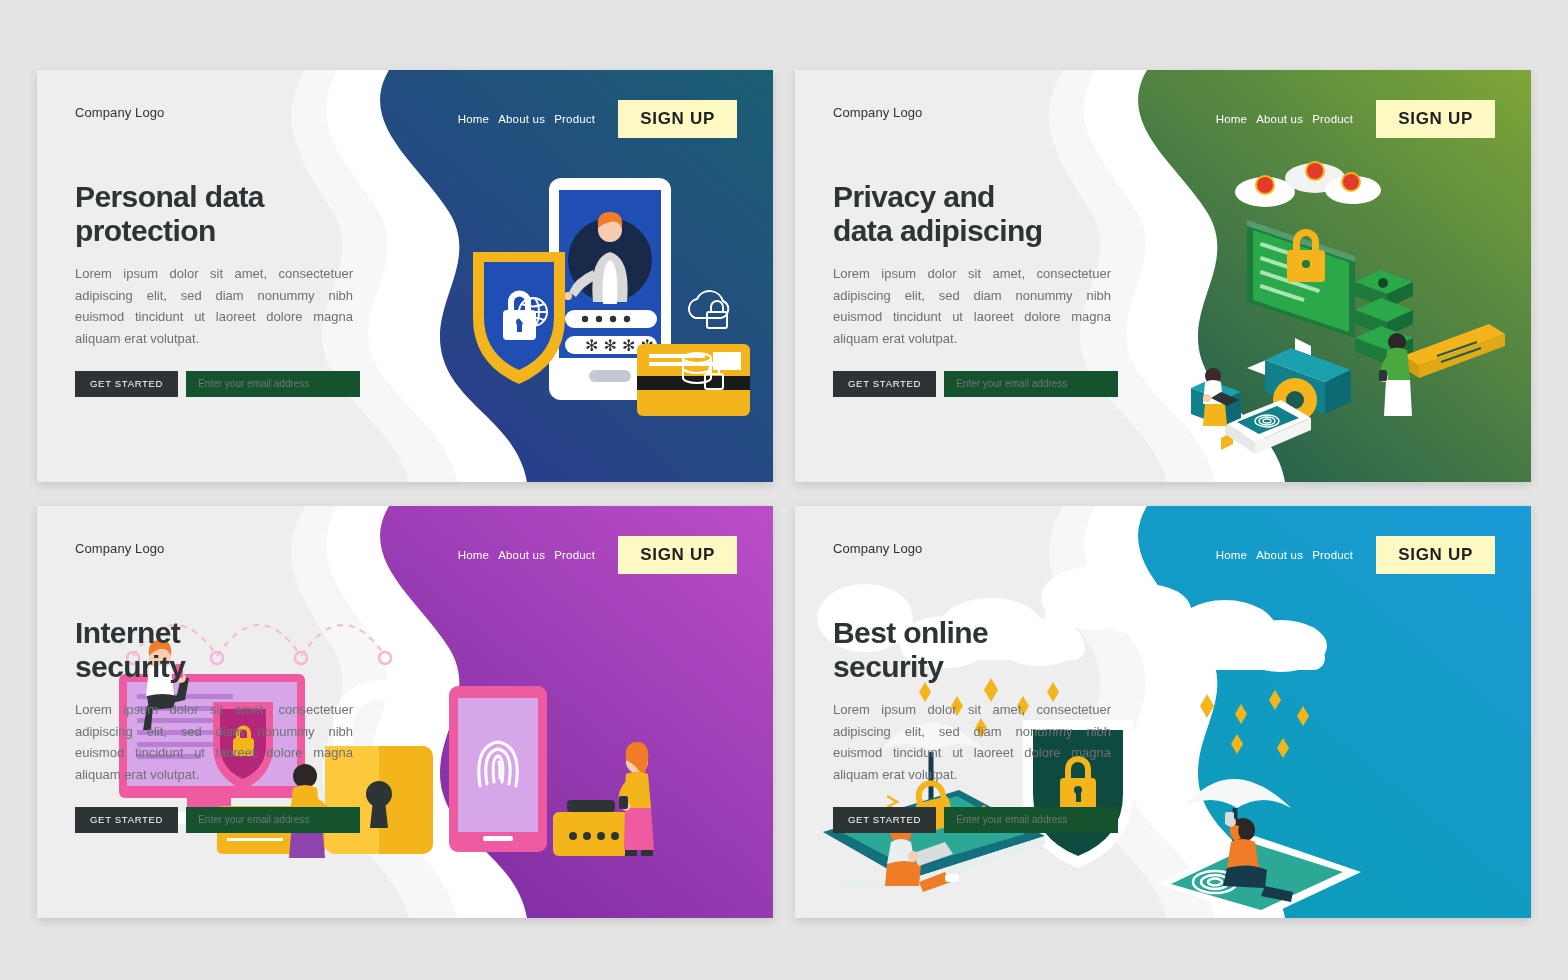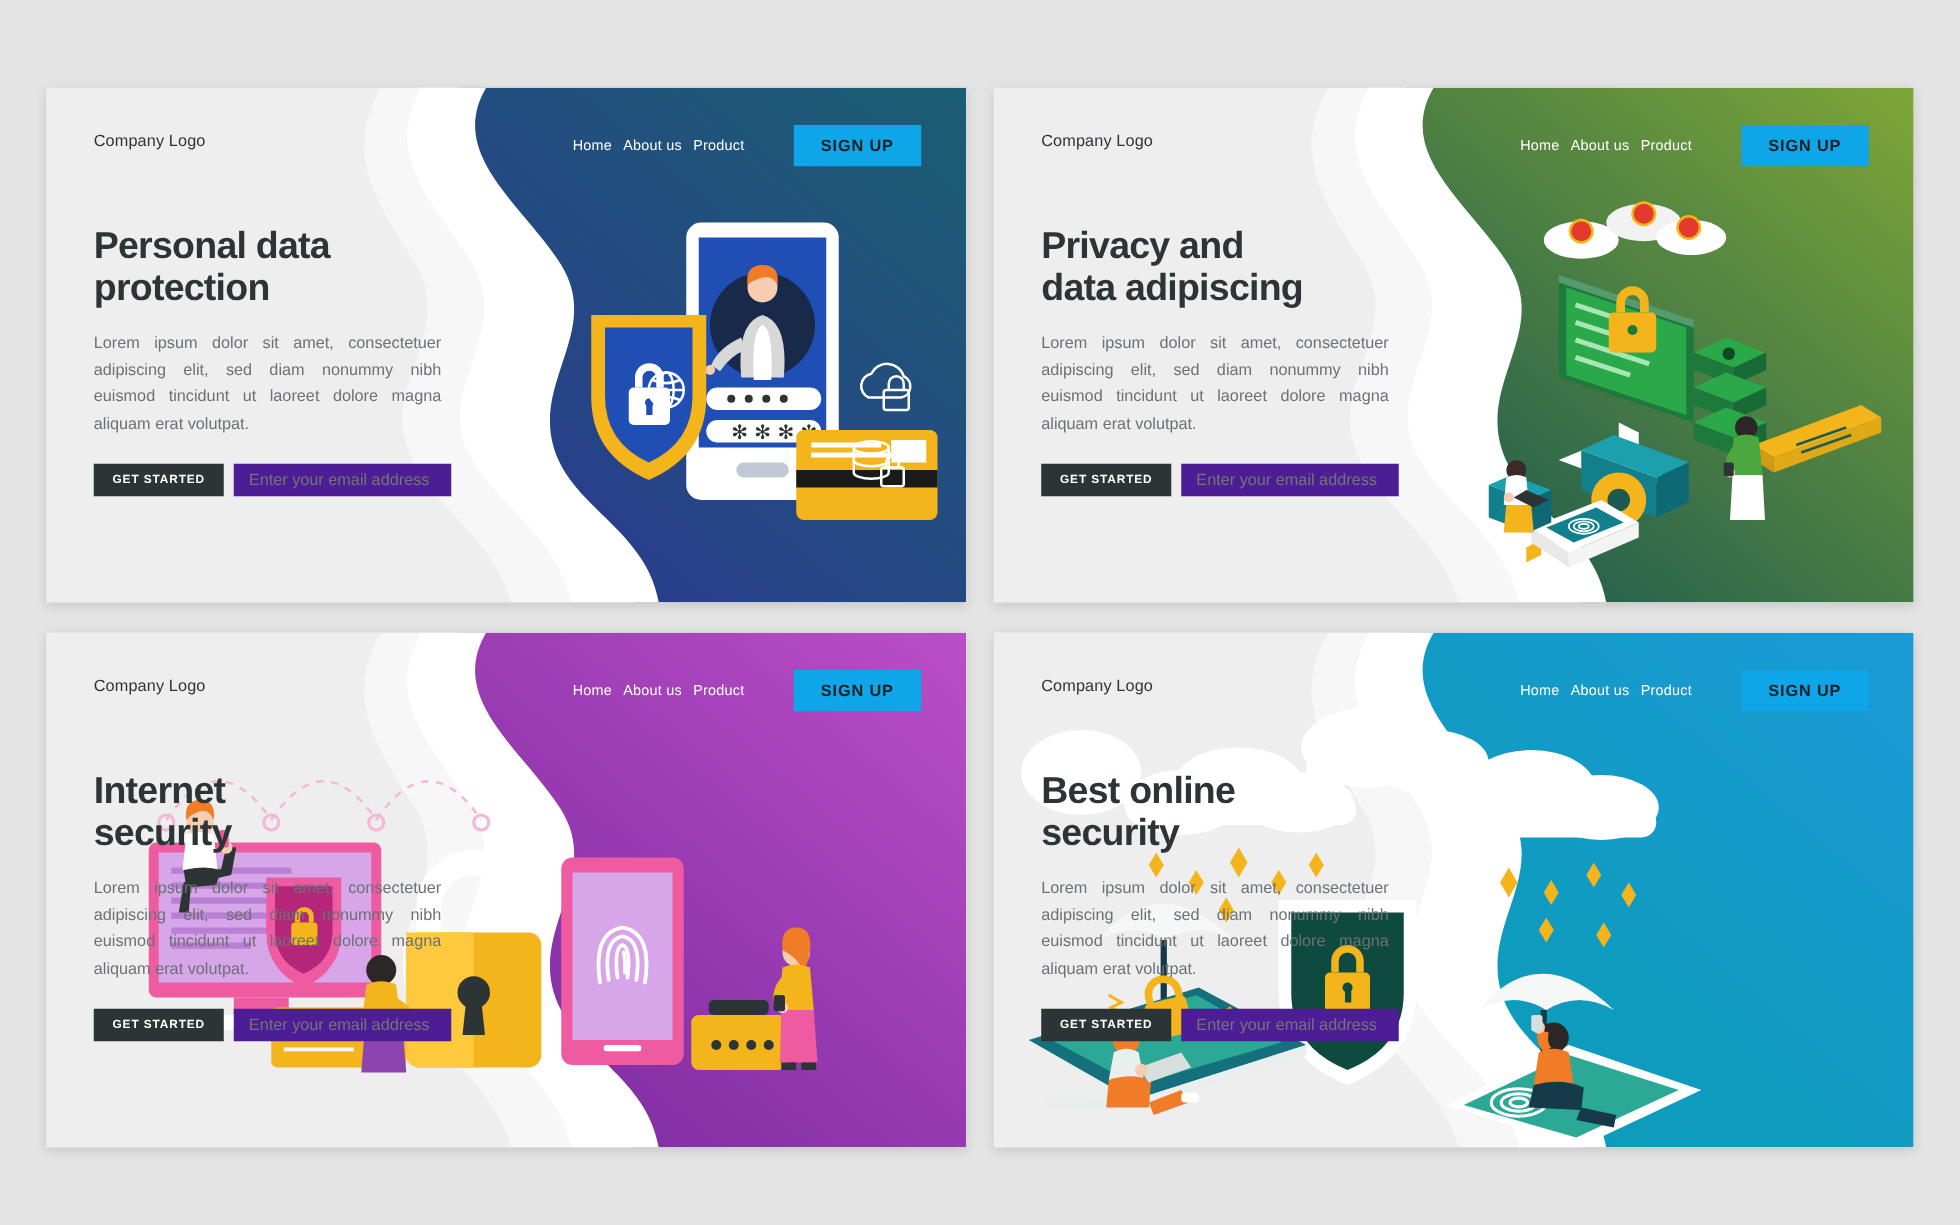--- a/index.html
+++ b/index.html
@@ -45,48 +45,48 @@
 
   .nav {
     position: absolute; right: 36px; top: 30px;
     display: flex; align-items: center; gap: 9px; z-index: 8;
   }
   .nav a {
     font-size: 11.5px; color: #ffffff; text-decoration: none;
     letter-spacing: .2px; white-space: nowrap;
   }
   .signup {
-    margin-left: 30px;
-    background: #0ea5e9; color: #1d1f20;
-    font-size: 13px; font-weight: 700; letter-spacing: .7px;
+    margin-left: 14px;
+    background: #fef9c3; color: #1d1f20;
+    font-size: 17px; font-weight: 700; letter-spacing: .7px;
     padding: 9px 22px; border: none; cursor: pointer;
     white-space: nowrap;
   }
 
   
   .content { position: absolute; left: 38px; top: 110px; width: 290px; z-index: 7; }
   .headline {
     font-size: 30px; line-height: 1.12; font-weight: 700;
     color: #2d3436; letter-spacing: -.6px; margin-bottom: 16px;
     white-space: pre-line;
   }
   .sub {
     font-size: 13px; line-height: 1.65; color: #6c7175;
     text-align: justify; width: 278px; margin-bottom: 22px;
   }
   .cta { display: flex; align-items: stretch; height: 26px; }
   .btn-start {
     background: #2d3436; color: #fff; border: none;
-    font-size: 9.5px; font-weight: 700; letter-spacing: .7px;
+    font-size: 9.5px; font-weight: 400; letter-spacing: .7px;
     padding: 0 15px; cursor: pointer; white-space: nowrap;
   }
   .email {
-    background: #4c1d95; border: none; outline: none;
+    background: #14532d; border: none; outline: none;
     width: 174px; margin-left: 8px; padding: 0 12px;
-    font-size: 13px; color: #9aa0a4;
+    font-size: 10px; color: #9aa0a4;
     font-family: "Liberation Sans", sans-serif;
   }
 
   
   .art { position: absolute; inset: 0; z-index: 6; pointer-events: none; }
   .art svg { width: 100%; height: 100%; display: block; }
 </style>
 </head>
 <body>
 

